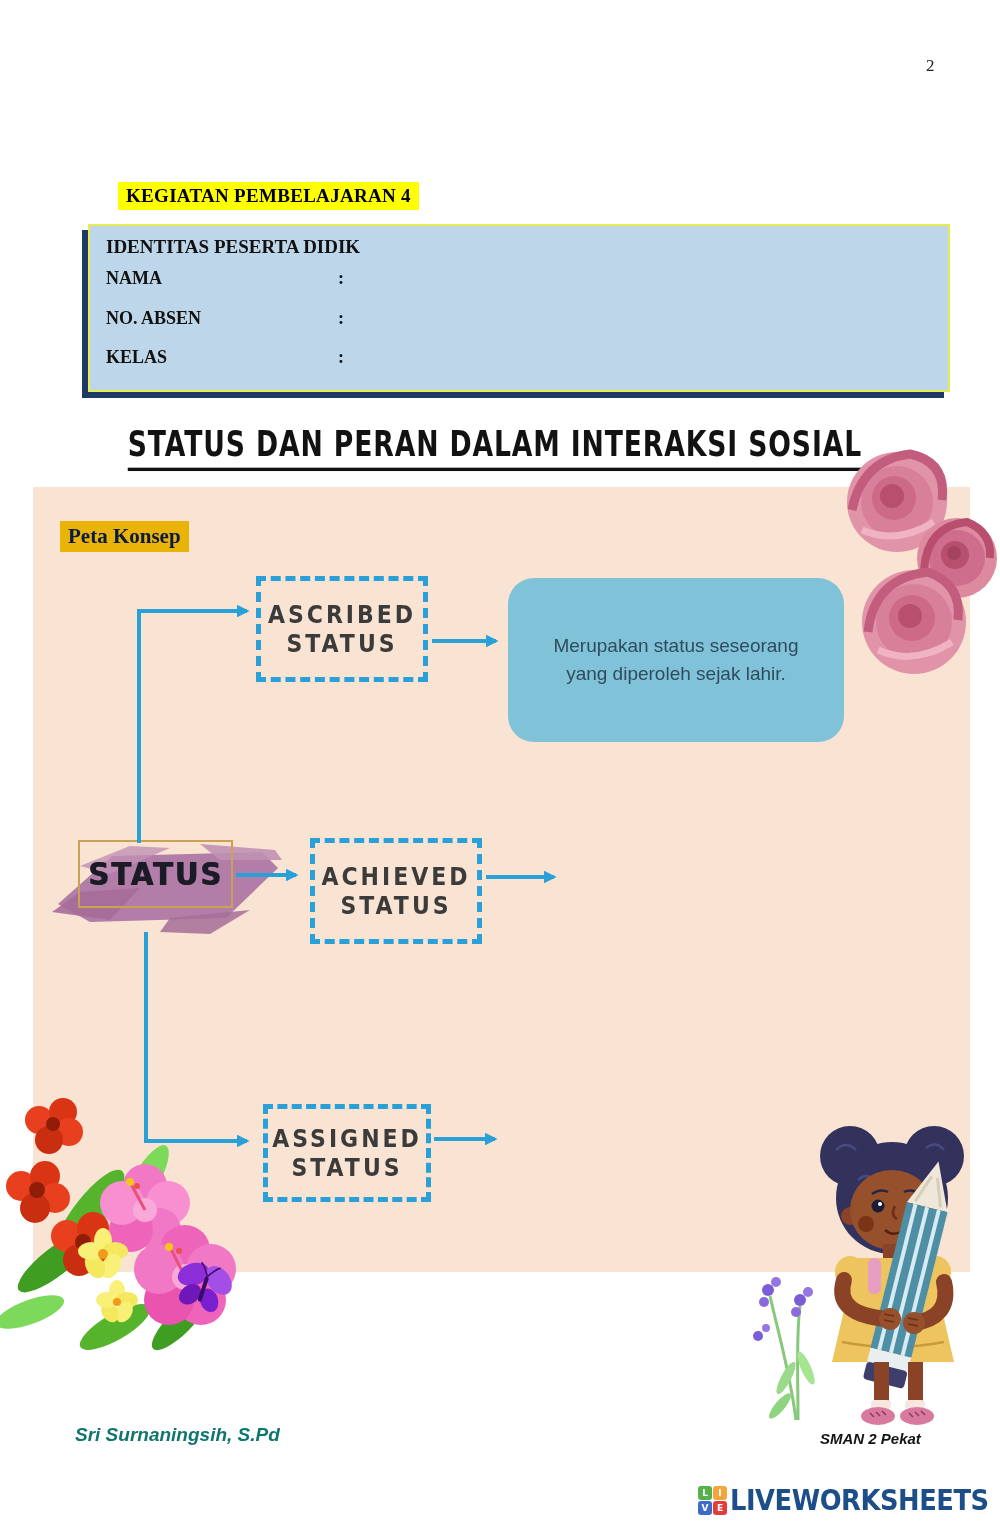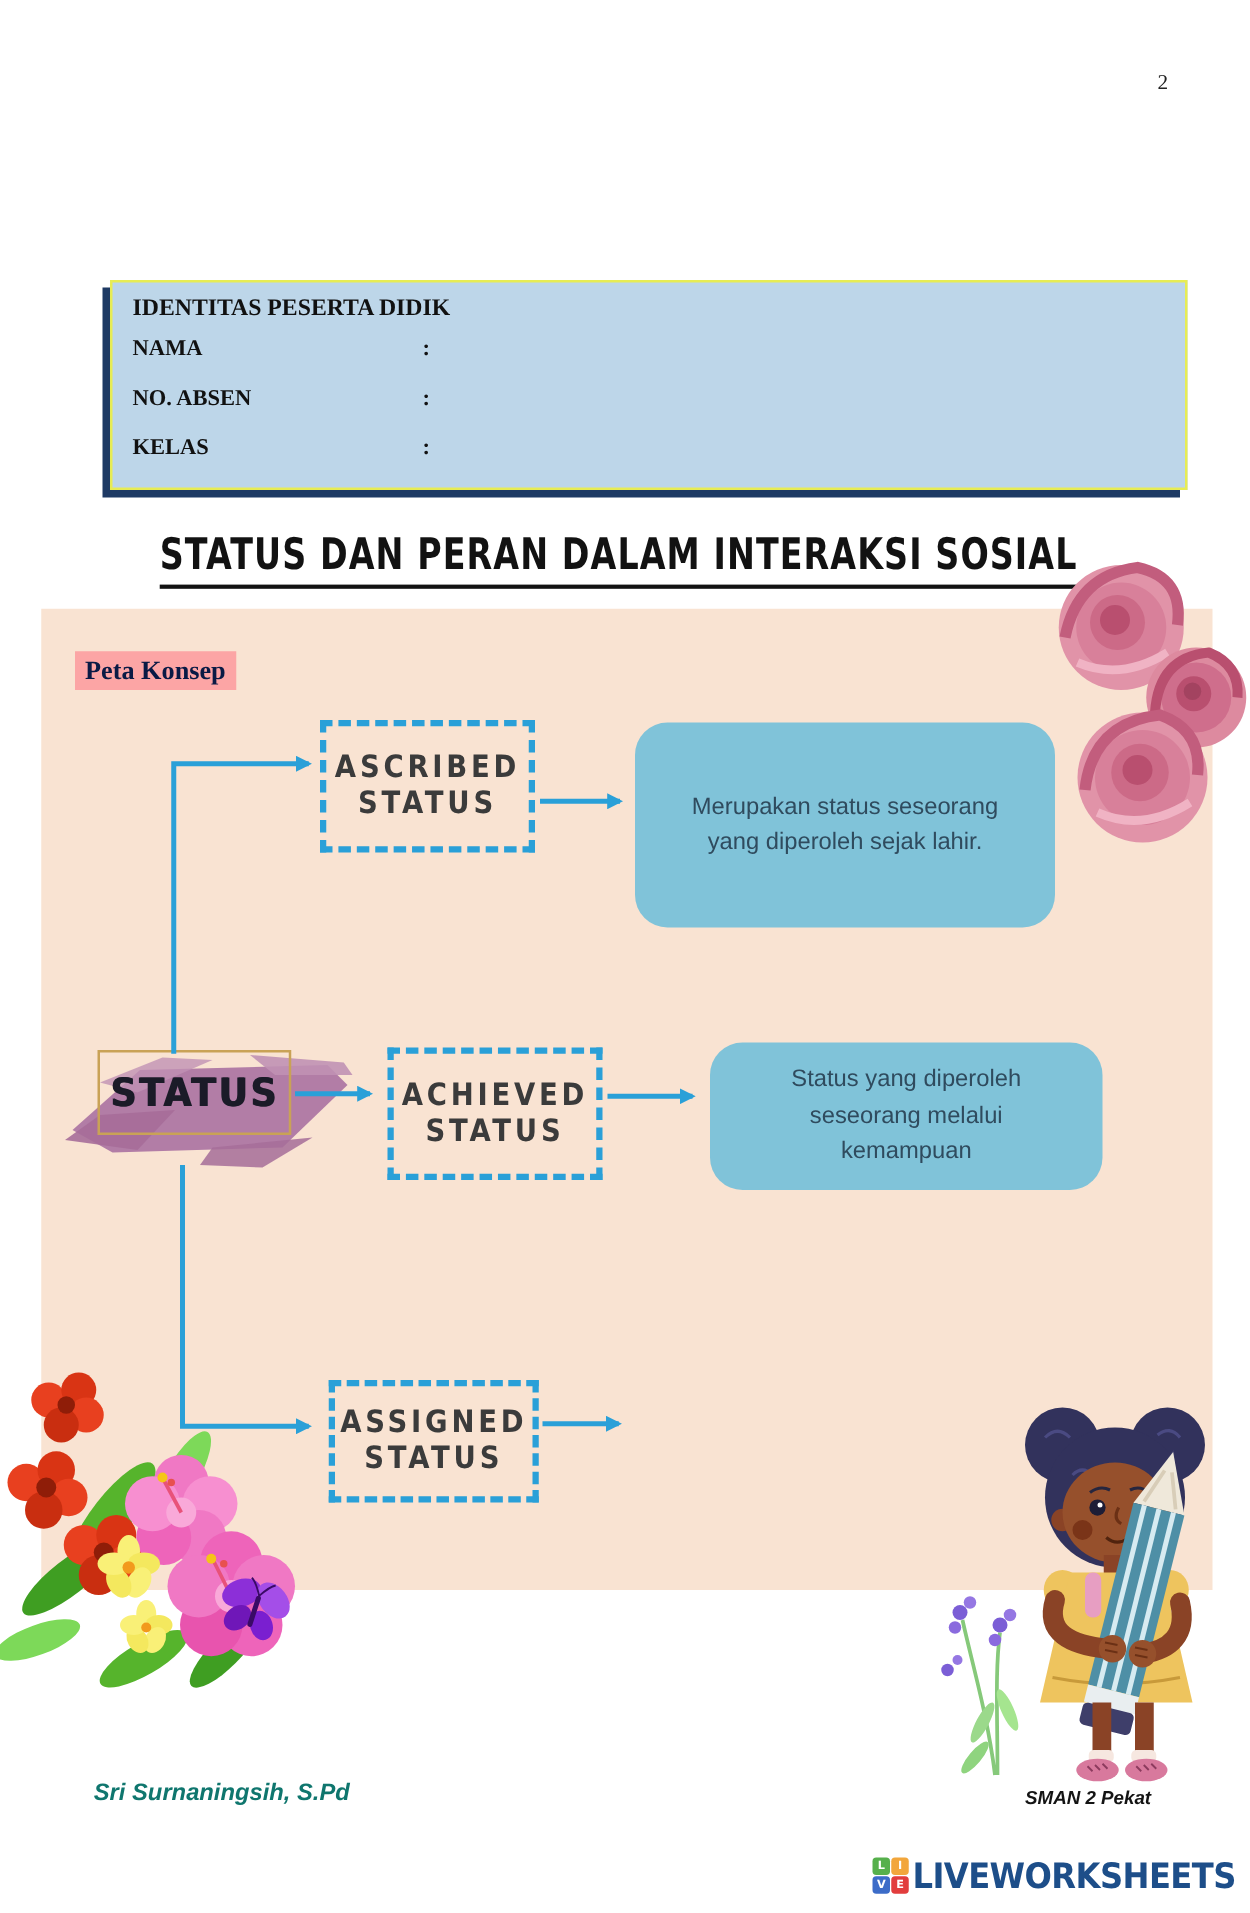--- a/index.html
+++ b/index.html
@@ -28,21 +28,21 @@
   
   .main-title-wrap{position:absolute;left:120px;top:424px;width:750px;display:flex;justify-content:center;}
   .main-title{
     font-family:"DejaVu Sans",sans-serif;font-weight:bold;font-size:31px;color:#121212;
     letter-spacing:1px;white-space:nowrap;transform:scaleX(0.86) scaleY(1.12);transform-origin:center top;
     border-bottom:3px solid #121212;padding-bottom:3px;
   }
   
   .peach{position:absolute;left:33px;top:487px;width:937px;height:785px;background:#f9e3d2;}
   .peta-konsep{
-    position:absolute;left:60px;top:521px;background:#fca5a5;color:#0a1a45;
+    position:absolute;left:60px;top:521px;background:#eab308;color:#0a1a45;
     font-weight:bold;font-size:21px;padding:3px 8px;
   }
   .dash-box{
     position:absolute;border:5px dashed #2aa0d8;box-sizing:border-box;
     display:flex;flex-direction:column;align-items:center;justify-content:center;gap:7px;
   }
   .dash-label{
     font-family:"DejaVu Sans",sans-serif;font-weight:bold;font-size:22px;color:#3b3b3b;
     letter-spacing:3px;line-height:1;transform:scaleY(1.12);
   }
@@ -91,20 +91,21 @@
   }
   .deco{position:absolute;}
 </style>
 </head>
 <body>
 
 <div class="page">
 
   <div class="page-number">2</div>
 
+  <div class="activity-heading">KEGIATAN PEMBELAJARAN 4</div>
 
   <div class="identity-box">
     <div class="identity-title">IDENTITAS PESERTA DIDIK</div>
     <div class="identity-row row-0">
       <span class="lbl">NAMA</span>
       <span class="sep">:</span>
       <span class="val"></span>
     </div>
     <div class="identity-row row-1">
       <span class="lbl">NO. ABSEN</span>
@@ -171,23 +172,20 @@
     <span class="dash-label">ACHIEVED</span>
     <span class="dash-label">STATUS</span>
   </div>
   <div class="dash-box box-assigned">
     <span class="dash-label">ASSIGNED</span>
     <span class="dash-label">STATUS</span>
   </div>
 
   <div class="callout callout-1">
     <span class="ctext">Merupakan status seseorang yang diperoleh sejak lahir.</span>
-  </div>
-  <div class="callout callout-2">
-    <span class="ctext">Status yang diperoleh seseorang melalui kemampuan</span>
   </div>
 
   <svg class="overlay-svg" width="1000" height="1530" viewBox="0 0 1000 1530">
     <defs>
       <marker id="arr" viewBox="0 0 10 10" refX="8" refY="5" markerWidth="3.2" markerHeight="3.2" orient="auto-start-reverse">
         <path d="M0,0 L10,5 L0,10 z" fill="#2aa0d8"></path>
       </marker>
     </defs>
     <g stroke="#2aa0d8" stroke-width="4" fill="none">
       <path d="M139,843 L139,611 L247,611" marker-end="url(#arr)"></path>

